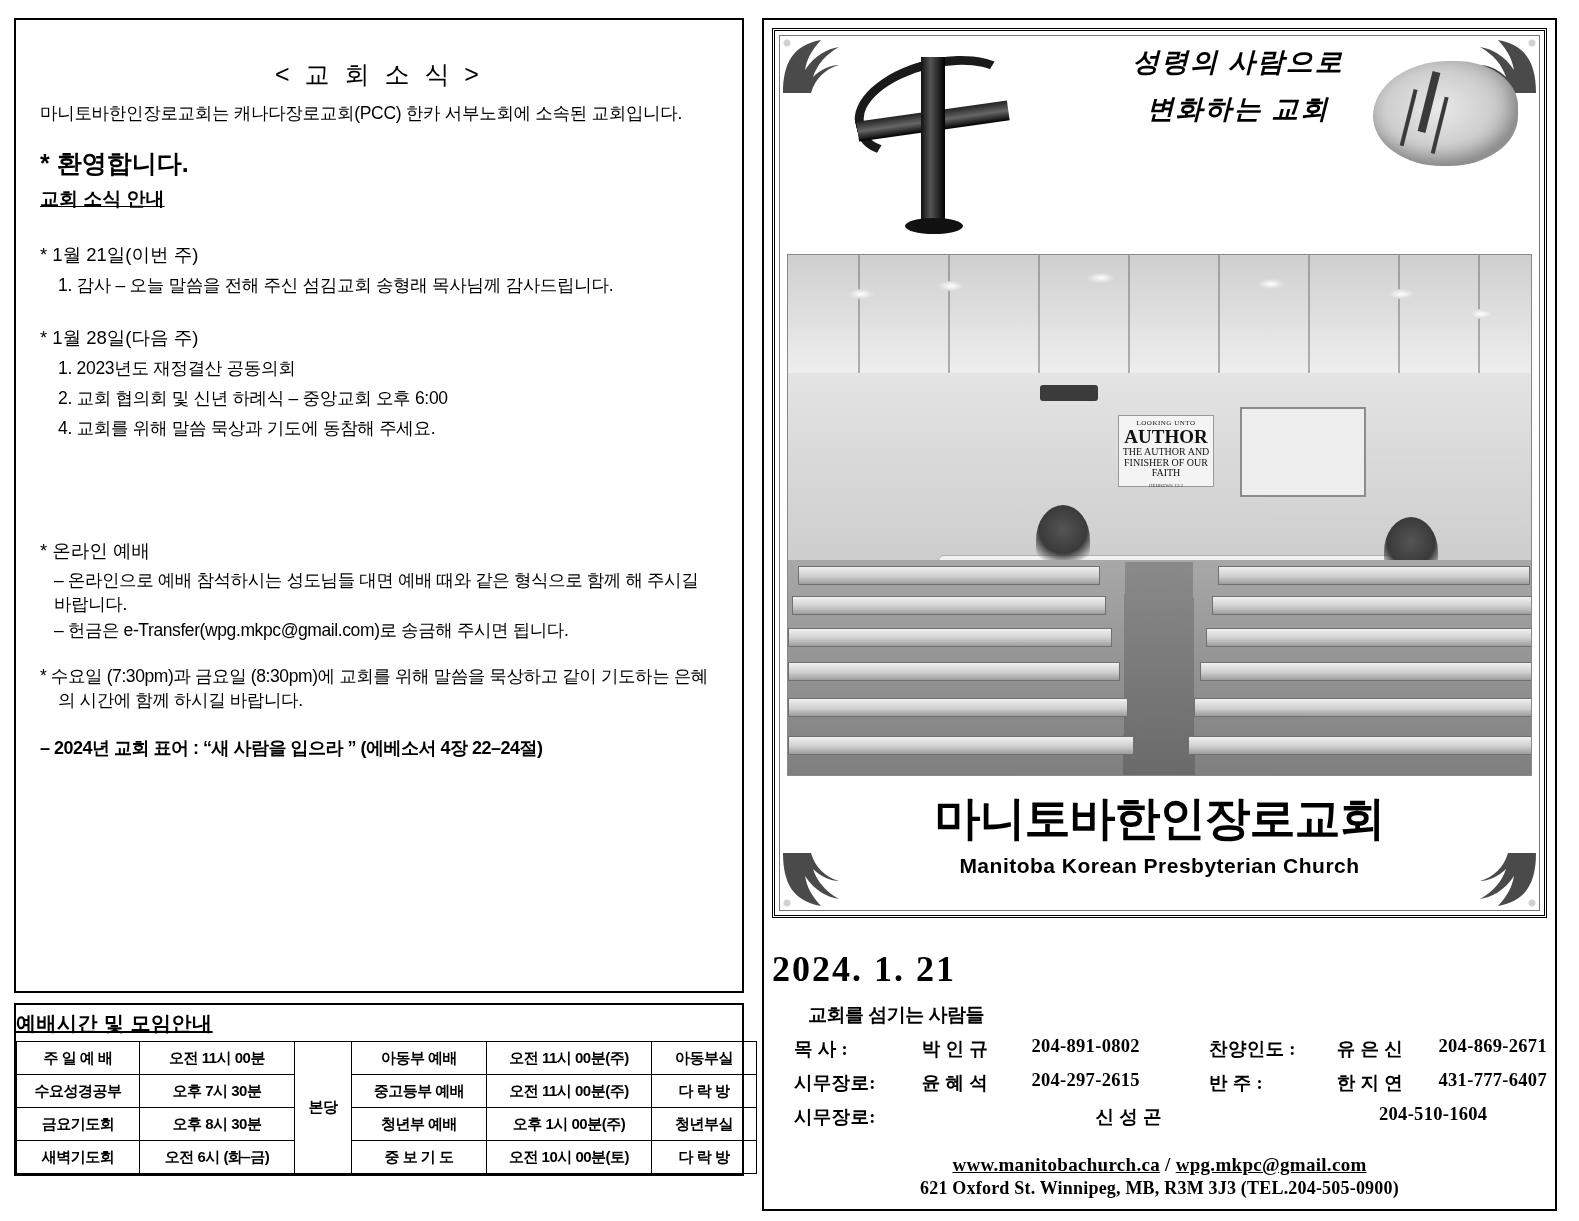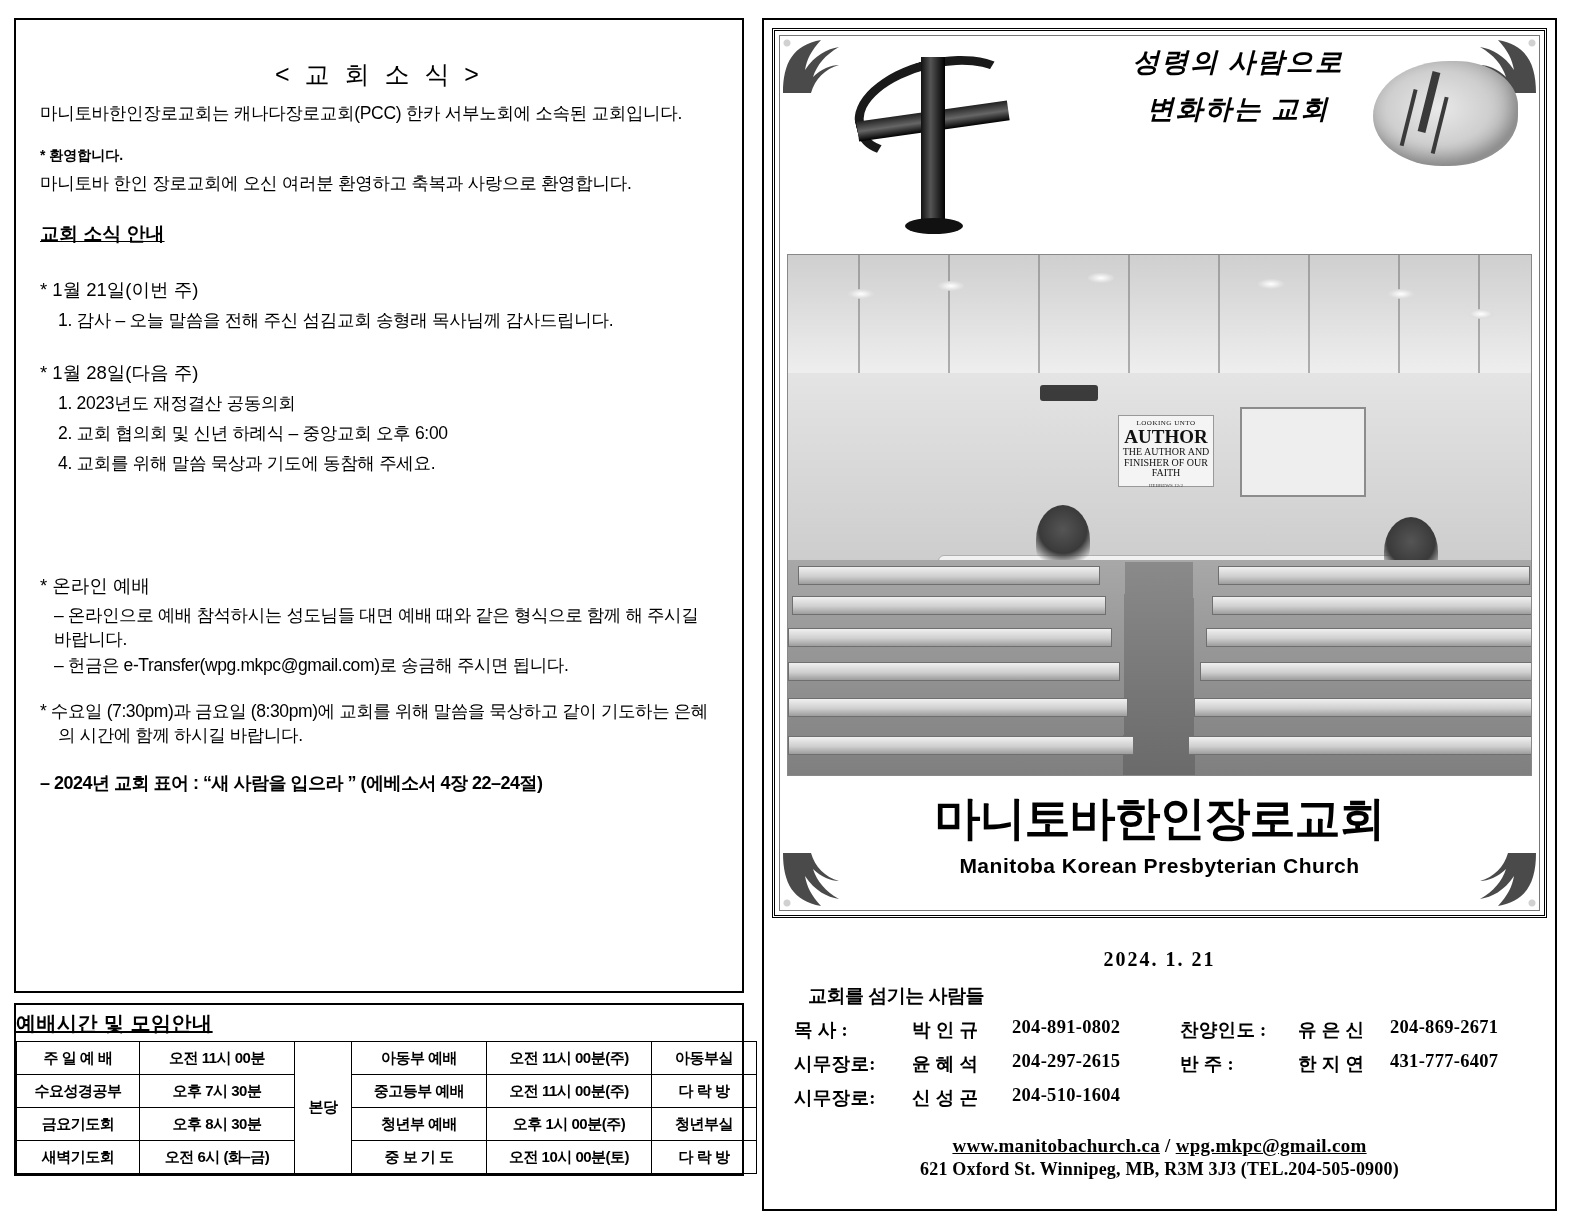--- a/index.html
+++ b/index.html
@@ -45,21 +45,21 @@
     letter-spacing: 4px;
     margin: 18px 0 10px 0;
     font-family: Liberation Sans, sans-serif;
   }
   .news-intro {
     font-size: 17.5px;
     margin: 4px 0 22px 0;
     letter-spacing: -0.3px;
   }
   .welcome-head {
-    font-size: 14px;
+    font-size: 25px;
     font-weight: bold;
     margin: 0 0 6px 0;
   }
   .welcome-body {
     font-size: 17.5px;
     margin: 0 0 26px 0;
     letter-spacing: -0.3px;
   }
   .section-head {
     font-size: 19px;
@@ -356,22 +356,22 @@
   }
   .church-name-en {
     text-align: center;
     font-size: 21px;
     font-weight: bold;
     letter-spacing: 0.5px;
     margin: 4px 0 0 0;
   }
 
   .date-line {
-    text-align: center;
-    font-size: 20px;
+    text-align: left;
+    font-size: 36px;
     font-weight: bold;
     font-family: "Liberation Serif", serif;
     letter-spacing: 2px;
     margin: 30px 0 12px 0;
   }
   .servants-title {
     font-size: 19px;
     font-weight: bold;
     margin: 0 0 8px 36px;
     letter-spacing: -0.5px;
@@ -380,20 +380,21 @@
     margin: 0 0 0 22px;
     font-family: "Liberation Serif", serif;
   }
   .srow {
     display: flex;
     font-size: 18.5px;
     font-weight: bold;
     margin-bottom: 9px;
     letter-spacing: 0.3px;
     white-space: nowrap;
+    justify-content: space-between;
   }
   .srow .k1 { width: 118px; }
   .srow .v1 { width: 100px; }
   .srow .p1 { width: 168px; }
   .srow .k2 { width: 118px; }
   .srow .v2 { width: 92px; }
   .footer-web {
     text-align: center;
     font-family: "Liberation Serif", serif;
     font-size: 19px;
@@ -415,21 +416,20 @@
 
 <div class="page">
 
   <div class="left-col">
 
     <div class="news-box">
       <div class="news-title">&lt; 교 회 소 식 &gt;</div>
       <div class="news-intro">마니토바한인장로교회는 캐나다장로교회(PCC) 한카 서부노회에 소속된 교회입니다.</div>
 
       <div class="welcome-head">* 환영합니다.</div>
-      <div class="welcome-body">마니토바 한인 장로교회에 오신 여러분 환영하고 축복과 사랑으로 환영합니다.</div>
 
       <div class="section-head">교회 소식 안내</div>
 
       <div class="bullet-head">* 1월 21일(이번 주)</div>
       <ul class="sub-list">
         <li>1. 감사 – 오늘 말씀을 전해 주신 섬김교회 송형래 목사님께 감사드립니다.</li>
       </ul>
 
       <div class="bullet-head">* 1월 28일(다음 주)</div>
       <ul class="sub-list">

